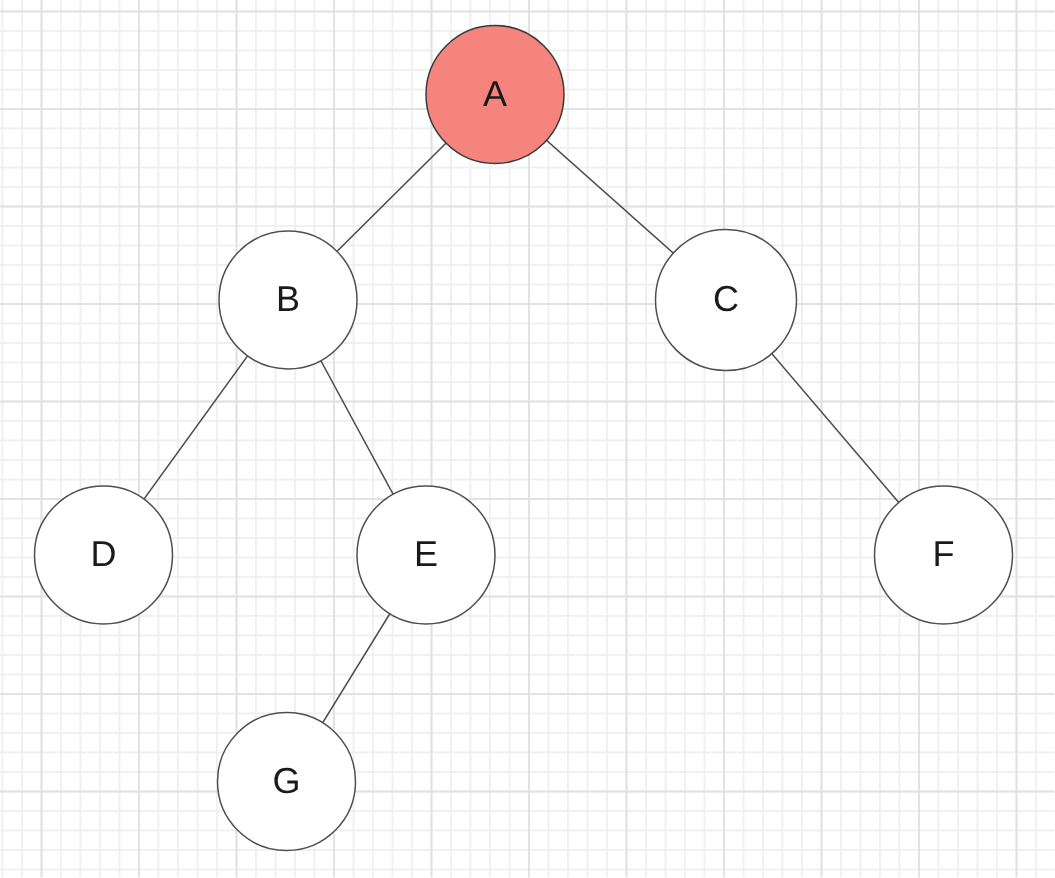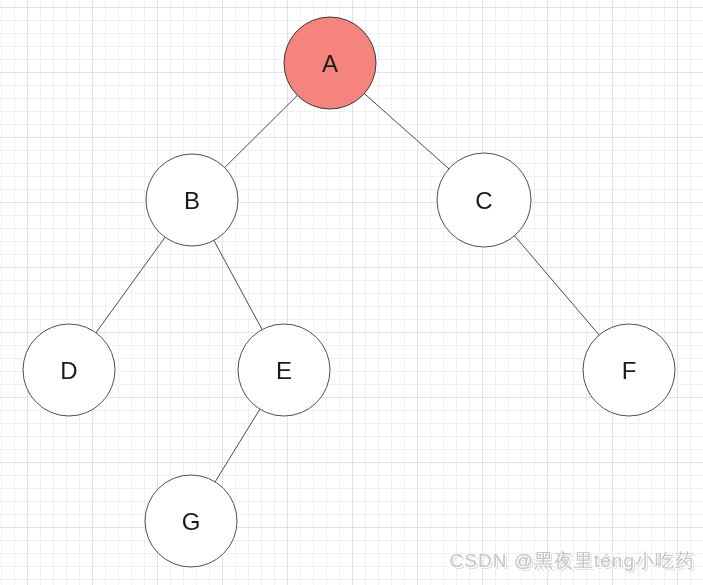--- a/index.html
+++ b/index.html
@@ -81,14 +81,13 @@
         <g>
           <circle cx="629" cy="370" r="46" fill="#ffffff" stroke="#4f4f4f" stroke-width="1"></circle>
           <text x="629" y="370" text-anchor="middle" dominant-baseline="central" fill="#1a1a1a">F</text>
         </g>
         <g>
           <circle cx="191" cy="521" r="46" fill="#ffffff" stroke="#4f4f4f" stroke-width="1"></circle>
           <text x="191" y="521" text-anchor="middle" dominant-baseline="central" fill="#1a1a1a">G</text>
         </g>
       </g>
   </svg>
-  <div class="watermark">CSDN @黑夜里téng小吃药</div>
 </div>
 
 </body></html>

